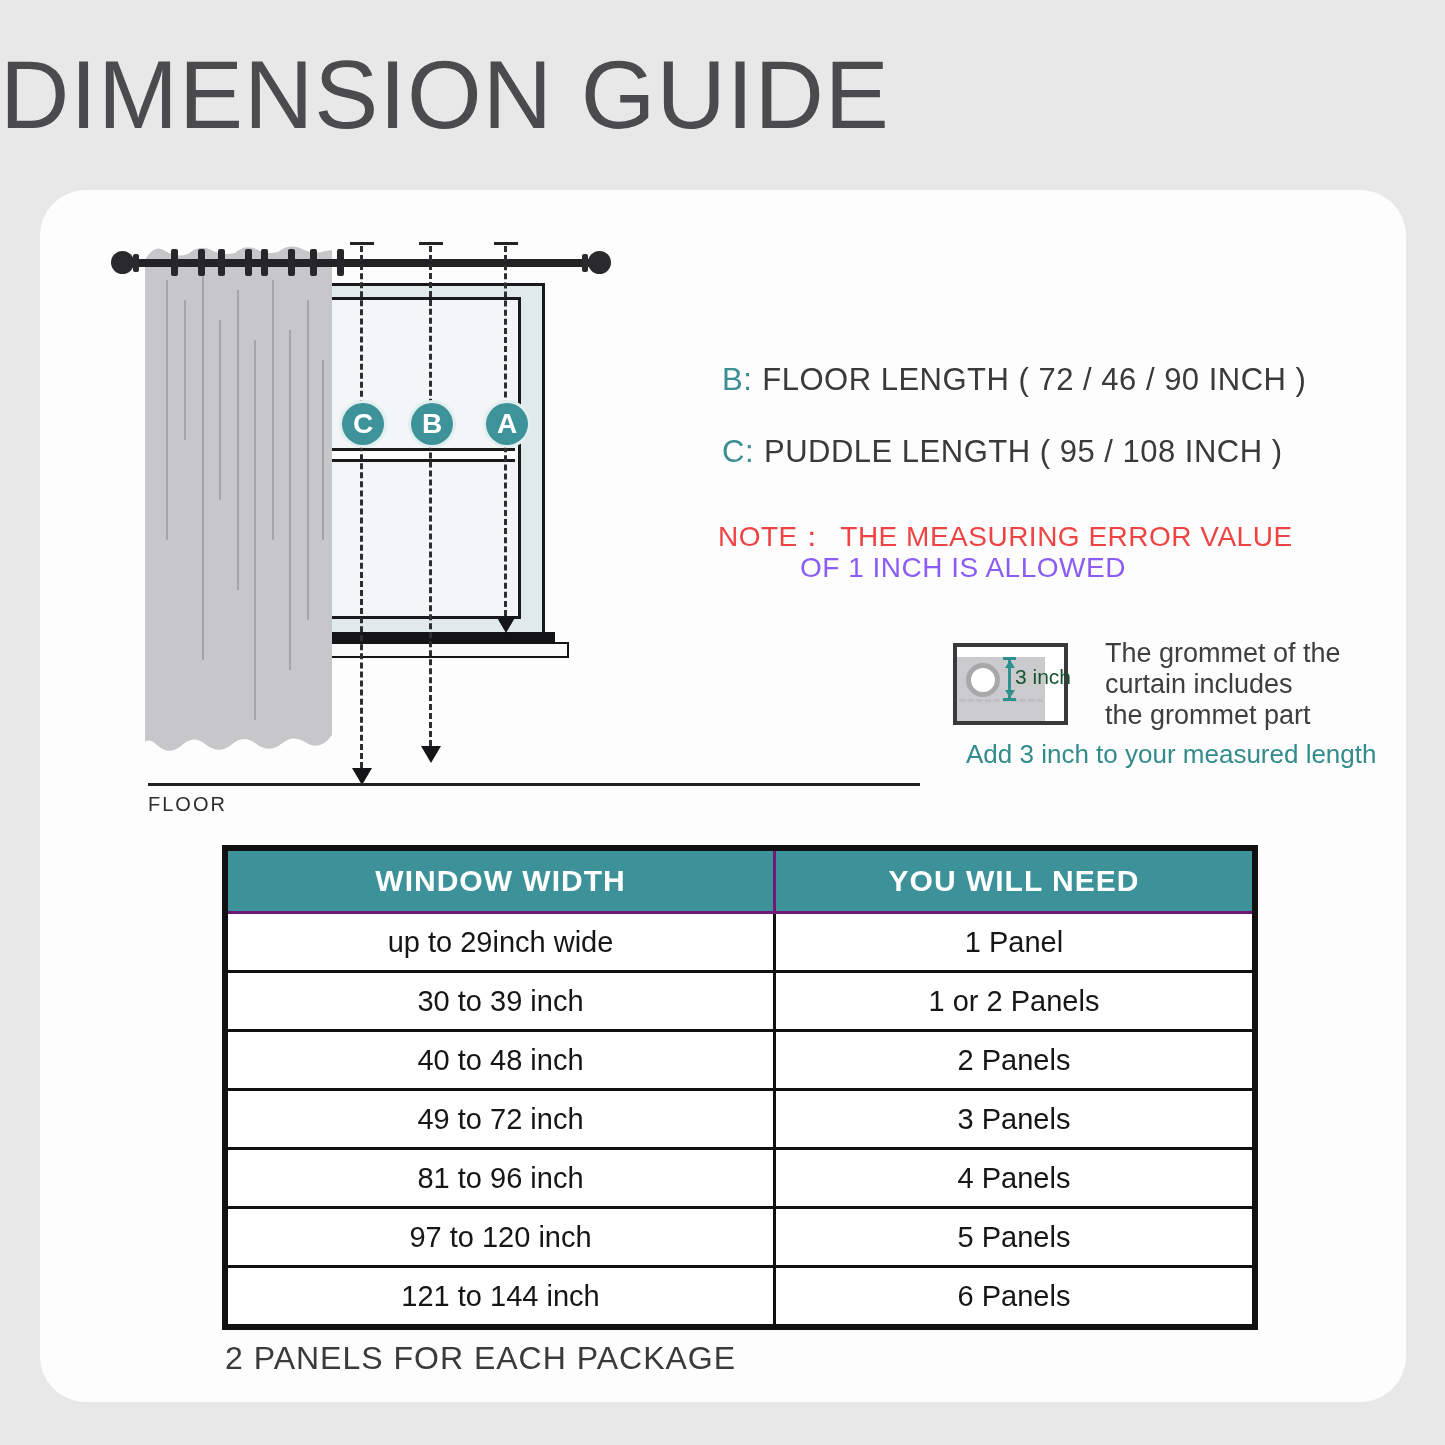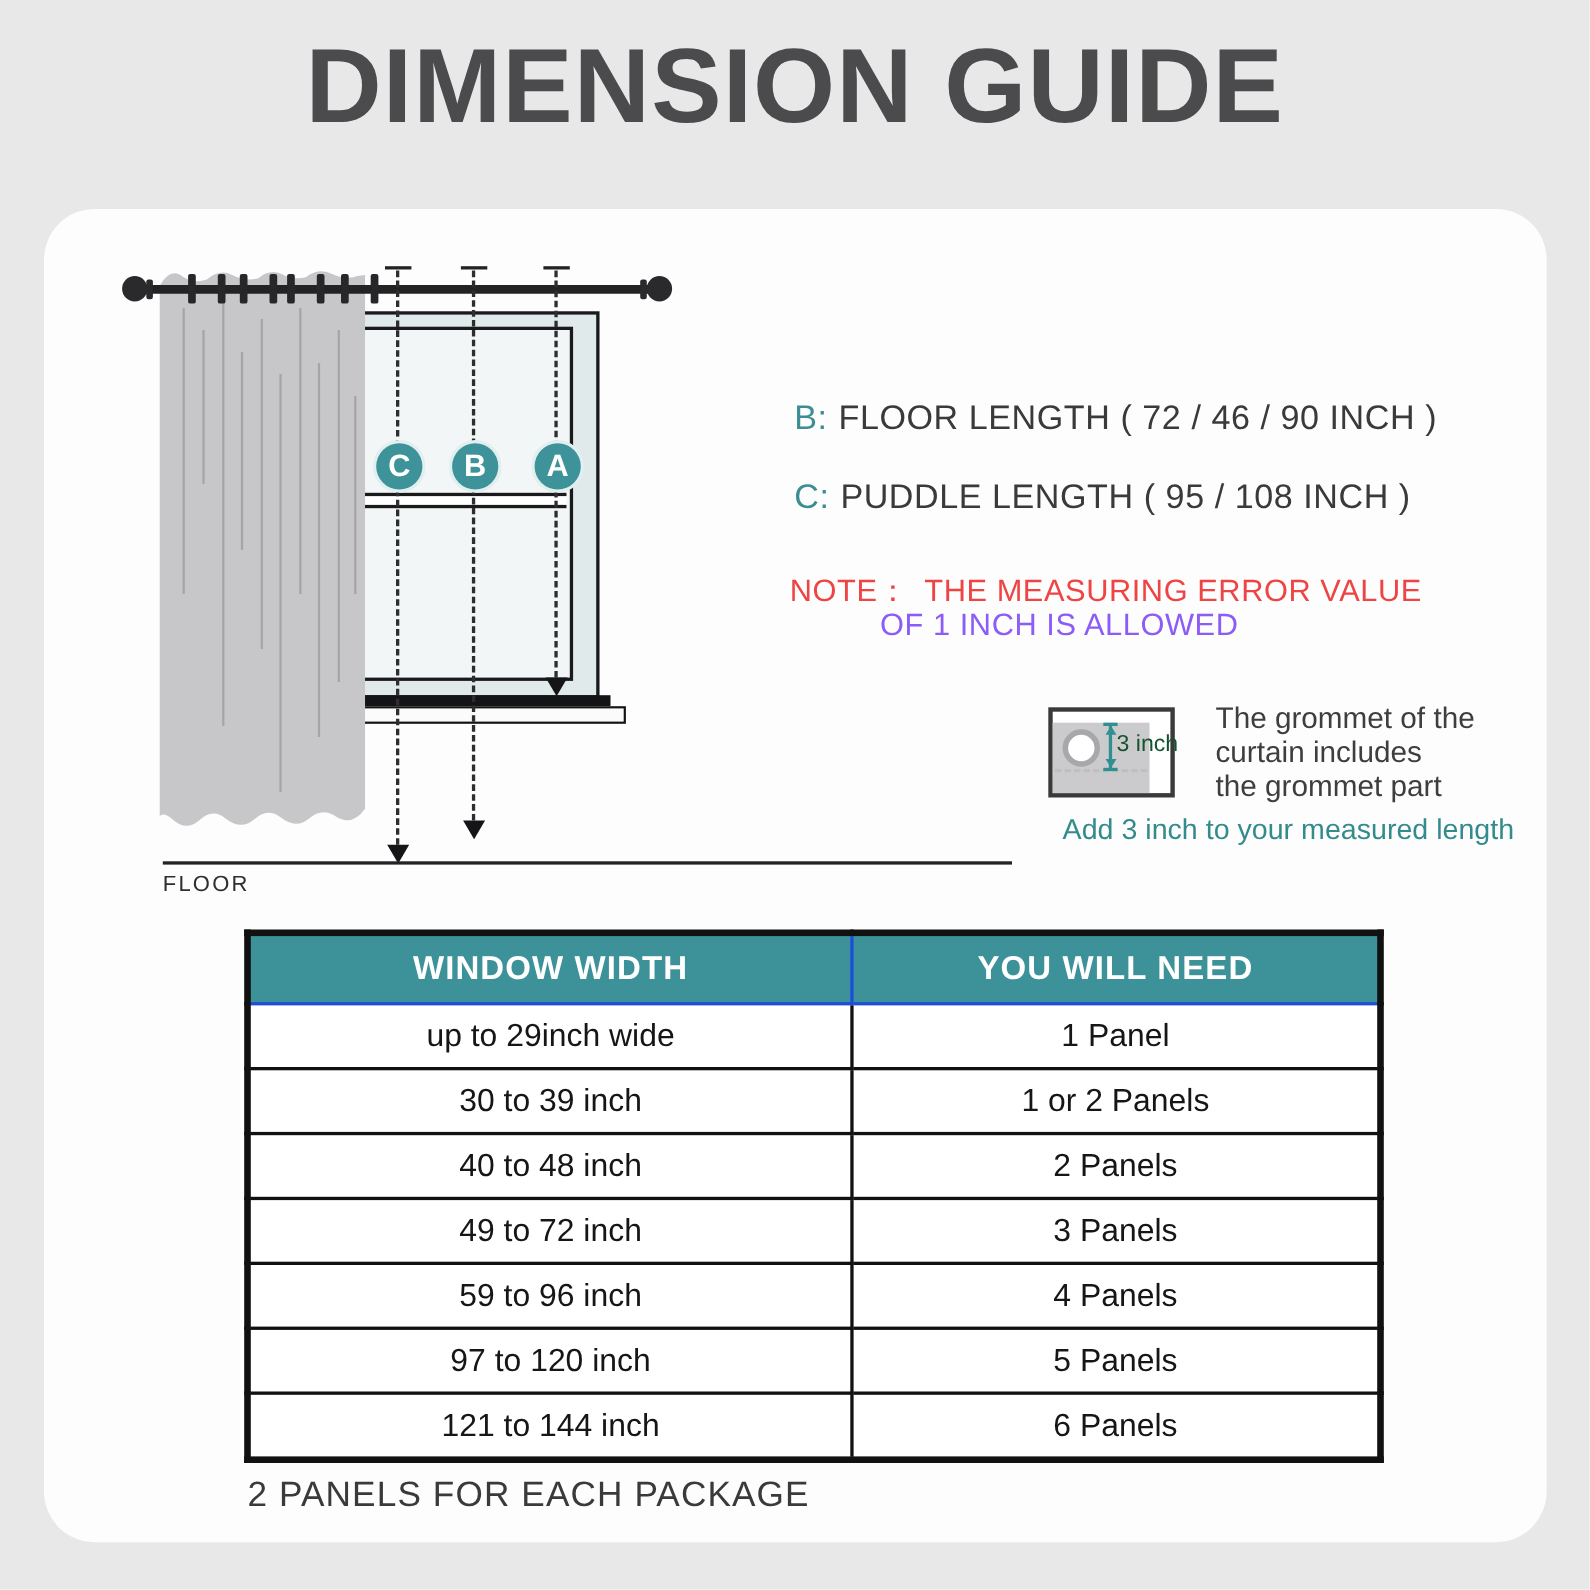--- a/index.html
+++ b/index.html
@@ -1,19 +1,19 @@
 <!DOCTYPE html>
 <html><head>
 <meta charset="utf-8">
 <style>
   html,body{margin:0;padding:0;}
   body{width:1445px;height:1445px;background:#e9e8e9;font-family:"Liberation Sans",sans-serif;}
   .page{position:relative;width:1445px;height:1445px;background:#e9e8e9;overflow:hidden;}
-  .title{position:absolute;top:24px;left:0;width:100%;text-align:center;
-         font-size:96px;font-weight:bold;color:#4b4b4d;letter-spacing:1px;}
+  .title{position:absolute;top:40px;left:0;width:100%;text-align:left;
+         font-size:96px;font-weight:normal;color:#4b4b4d;letter-spacing:1px;}
   .card{position:absolute;left:40px;top:190px;width:1366px;height:1212px;
         background:#fdfdfd;border-radius:46px;}
   .abs{position:absolute;}
 
   
   .rod{left:85px;top:69px;width:472px;height:8px;background:#232325;border-radius:4px;}
   .finial{width:23px;height:23px;border-radius:50%;background:#2a2a2c;top:61px;}
   .collar{width:6px;height:18px;background:#2a2a2c;top:64px;border-radius:2px;}
   .clip{top:59px;width:34px;height:27px;}
   .clip::before,.clip::after{content:"";position:absolute;top:0;width:7px;height:27px;
@@ -54,21 +54,21 @@
         border-top:8px solid #2f9090;}
   .gdash{left:2px;top:52px;width:84px;border-top:3px dashed #bfbfc1;}
   .glabel{left:58px;top:18px;font-size:21px;color:#14532d;white-space:nowrap;}
   .gdesc{left:1065px;top:448px;font-size:27px;color:#3e3e40;line-height:31px;white-space:nowrap;}
   .gtip{left:888px;top:549px;font-size:26px;color:#338b8c;white-space:nowrap;margin-left:38px;}
 
   
   .ptable{position:absolute;left:182px;top:655px;border-collapse:collapse;width:1036px;
         border:6px solid #111;table-layout:fixed;}
   .ptable th{background:#3d929a;color:#fff;font-size:30px;font-weight:bold;height:58px;
-        border:3px solid #1d4ed8;letter-spacing:1px;}
+        border:3px solid #701a75;letter-spacing:1px;}
   .ptable td{background:#fff;color:#161618;font-size:29px;height:54px;text-align:center;
         border:3px solid #111;}
   .col1{width:543px;}
   .footer{left:185px;top:1150px;font-size:32px;color:#3a3a3c;letter-spacing:1px;white-space:nowrap;}
 </style>
 </head>
 <body>
 
 <div class="page">
 
@@ -175,21 +175,21 @@
       </tr>
       <tr>
         <td>40 to 48 inch</td>
         <td>2 Panels</td>
       </tr>
       <tr>
         <td>49 to 72 inch</td>
         <td>3 Panels</td>
       </tr>
       <tr>
-        <td>59 to 96 inch</td>
+        <td>81 to 96 inch</td>
         <td>4 Panels</td>
       </tr>
       <tr>
         <td>97 to 120 inch</td>
         <td>5 Panels</td>
       </tr>
       <tr>
         <td>121 to 144 inch</td>
         <td>6 Panels</td>
       </tr>

